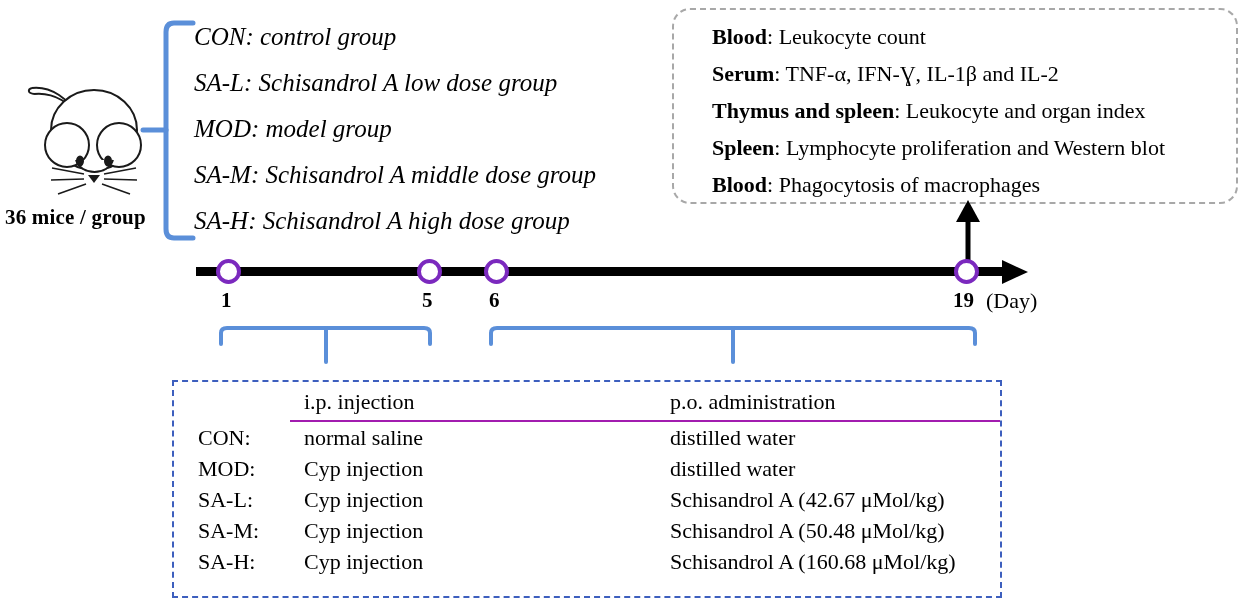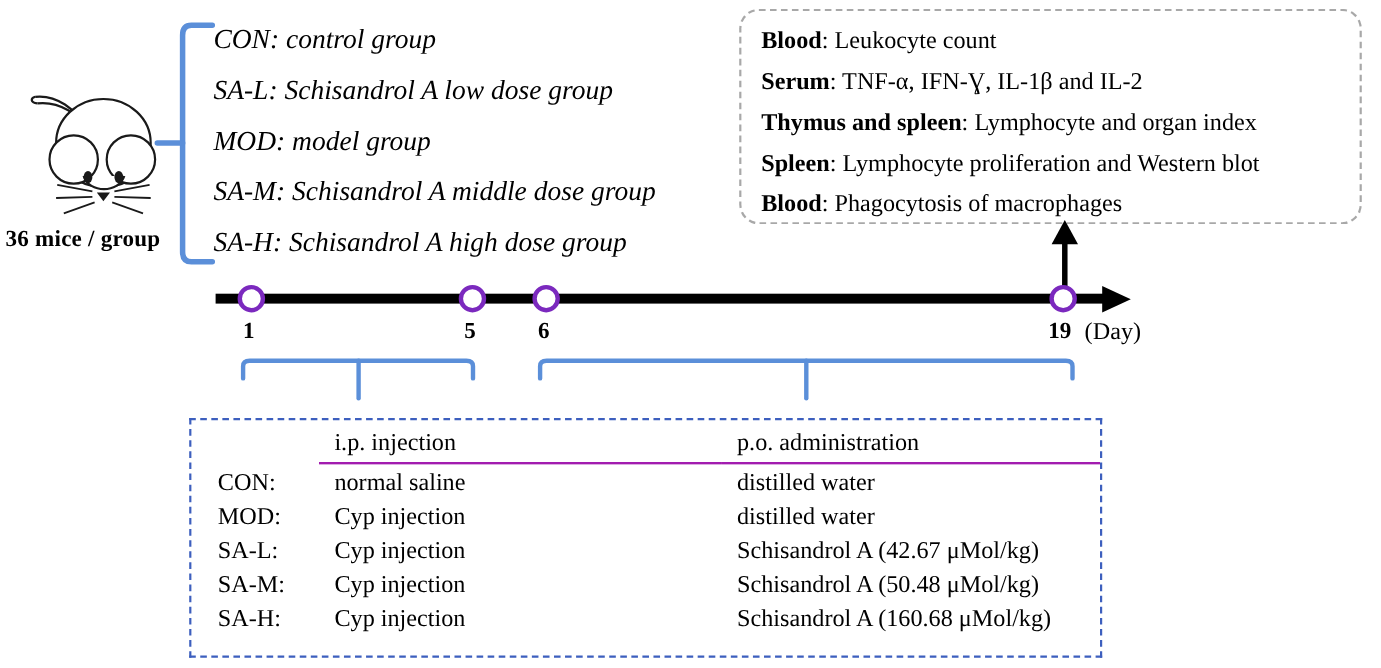--- a/index.html
+++ b/index.html
@@ -28,21 +28,21 @@
   }
 
   
   #measurement-box{
     position:absolute;left:672px;top:8px;width:566px;height:196px;
     border:2px dashed #a8a8a8;border-radius:18px;
     box-sizing:border-box;padding:8px 14px 0 18px;
     background:#fff;
   }
   #measurement-box .measure-row{
-    font-size:22px;line-height:37px;white-space:nowrap;
+    font-size:22px;line-height:37px;white-space:nowrap;margin-left:20px;
   }
   #measurement-box .measure-row b{font-weight:bold;}
 
   
   #measure-arrow{position:absolute;left:950px;top:200px;width:36px;height:72px;}
 
   
   #timeline{position:absolute;left:196px;top:255px;width:1040px;height:34px;}
   #timeline-line{
     position:absolute;left:0;top:12px;width:812px;height:9px;background:#000;
@@ -139,21 +139,21 @@
   </div>
 
   <div id="measurement-box">
     <div class="measure-row">
       <b>Blood</b><span>: Leukocyte count</span>
     </div>
     <div class="measure-row">
       <b>Serum</b><span>: TNF-α, IFN-Ɣ, IL-1β and IL-2</span>
     </div>
     <div class="measure-row">
-      <b>Thymus and spleen</b><span>: Lymphocyte and organ index</span>
+      <b>Thymus and spleen</b><span>: Leukocyte and organ index</span>
     </div>
     <div class="measure-row">
       <b>Spleen</b><span>: Lymphocyte proliferation and Western blot</span>
     </div>
     <div class="measure-row">
       <b>Blood</b><span>: Phagocytosis of macrophages</span>
     </div>
   </div>
 
   <div id="measure-arrow">

